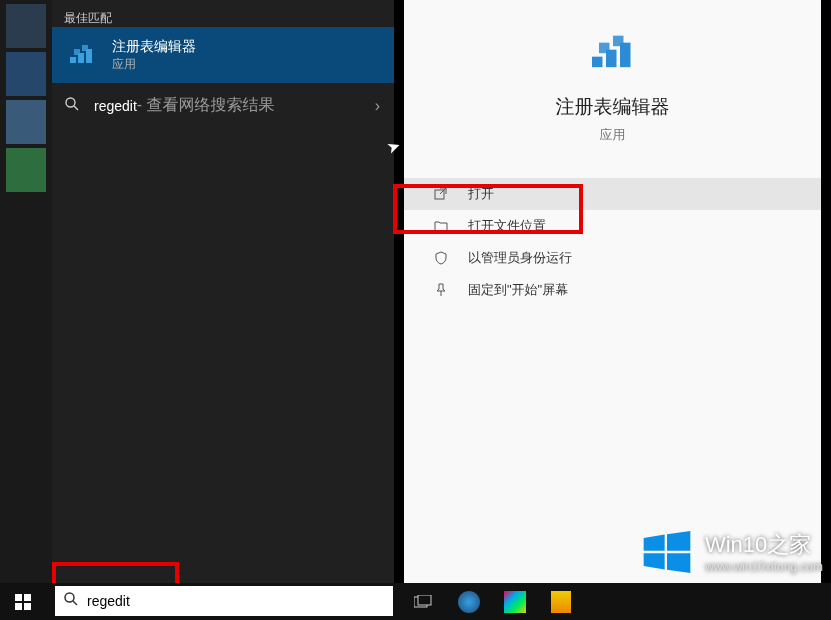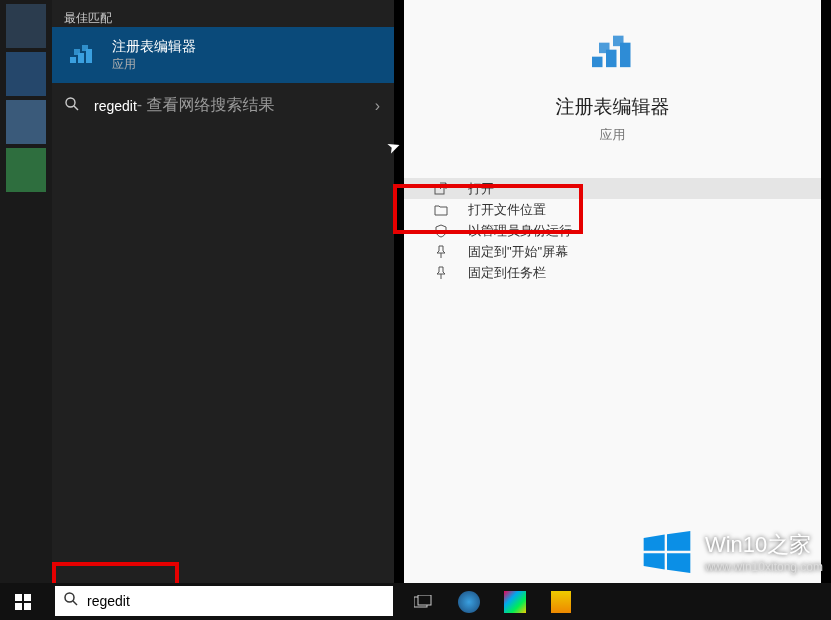--- a/index.html
+++ b/index.html
@@ -77,21 +77,21 @@
     .detail-hero {
       display: flex; flex-direction: column; align-items: center;
       padding-top: 24px; padding-bottom: 26px;
     }
     .regedit-icon-large { width: 56px; height: 56px; }
     .detail-title { font-size: 19px; margin-top: 14px; color: #222; }
     .detail-sub { font-size: 13px; color: #777; margin-top: 6px; }
     .action-list { margin-top: 8px; }
     .action-row {
       display: flex; align-items: center;
-      height: 21px;
+      height: 32px;
       padding: 0 28px;
       font-size: 13px;
       color: #333;
       cursor: pointer;
     }
     .action-row.hl { background: #e5e5e5; }
     .action-icon { width: 18px; margin-right: 18px; color: #555; display:flex; justify-content:center;}
     .red-box {
       position: absolute;
       border: 4px solid #e60000;
@@ -236,28 +236,20 @@
       <span>以管理员身份运行</span>
     </div>
     <div class="action-row">
       <span class="action-icon">
         <svg width="14" height="14" viewBox="0 0 14 14">
             <path d="M5 1 h4 v5 l2 2 h-8 l2 -2 z M7 8 v5" stroke="#555" fill="none"></path>
           </svg>
       </span>
       <span>固定到"开始"屏幕</span>
     </div>
-    <div class="action-row">
-      <span class="action-icon">
-        <svg width="14" height="14" viewBox="0 0 14 14">
-            <path d="M5 1 h4 v5 l2 2 h-8 l2 -2 z M7 8 v5" stroke="#555" fill="none"></path>
-          </svg>
-      </span>
-      <span>固定到任务栏</span>
-    </div>
   </div>
 </div>
 
 <div class="red-box red-open"></div>
 <div class="red-box red-search"></div>
 
 <div class="watermark">
   <svg class="wlogo" width="56" height="56" viewBox="0 0 48 48">
     <g fill="#0b8fe6">
       <path d="M4 12 L22 9 V23 H4 Z"></path>

